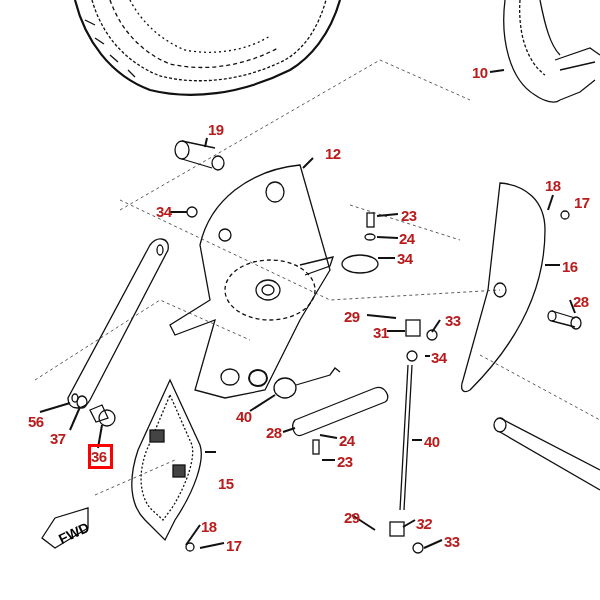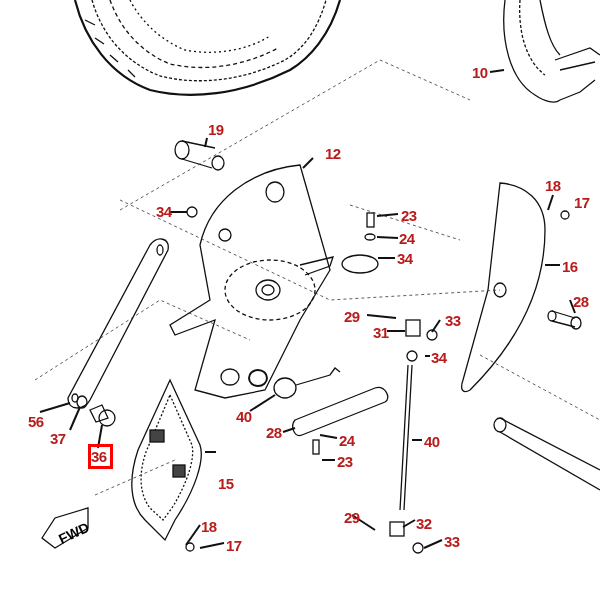--- a/index.html
+++ b/index.html
@@ -174,18 +174,18 @@
     <span class="callout" style="left: 28px; top: 414px;">56</span>
     <span class="callout" style="left: 236px; top: 409px;">40</span>
     <span class="callout" style="left: 50px; top: 431px; text-align: right;">37</span>
     <span class="callout" style="left: 424px; top: 434px;">40</span>
     <span class="callout" style="left: 266px; top: 425px;">28</span>
     <span class="callout" style="left: 339px; top: 433px;">24</span>
     <span class="callout" style="left: 91px; top: 449px;">36</span>
     <span class="callout" style="left: 218px; top: 447px; margin-top: 29px;">15</span>
     <span class="callout" style="left: 337px; top: 454px;">23</span>
     <span class="callout" style="left: 344px; top: 510px;">29</span>
-    <span class="callout" style="left: 416px; top: 516px;">32</span>
+    <span class="callout" style="left: 416px; top: 516px; font-style: italic;">32</span>
     <span class="callout" style="left: 201px; top: 519px;">18</span>
     <span class="callout" style="left: 444px; top: 534px;">33</span>
     <span class="callout" style="left: 226px; top: 538px;">17</span>
   </div>
 <div id="hl" class="highlight" style="left: 88px; top: 444px; width: 25px; height: 25px; border-color: rgb(255, 0, 0);"></div>
 
 </body></html>

